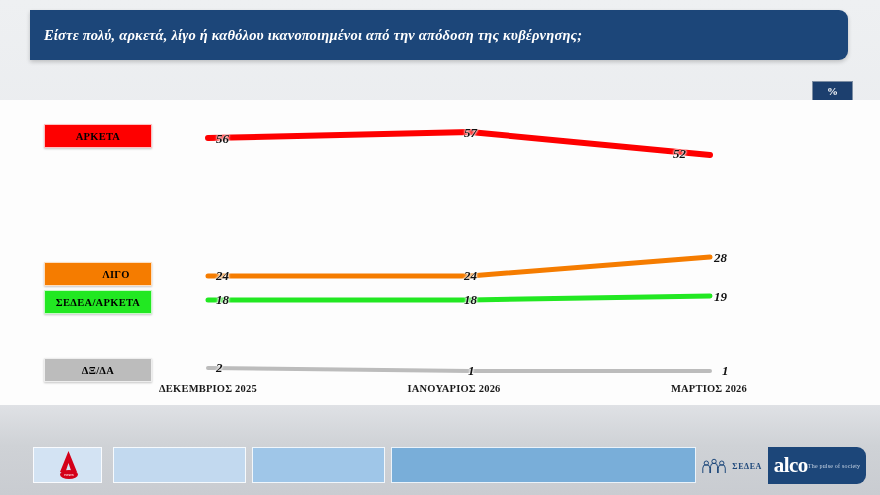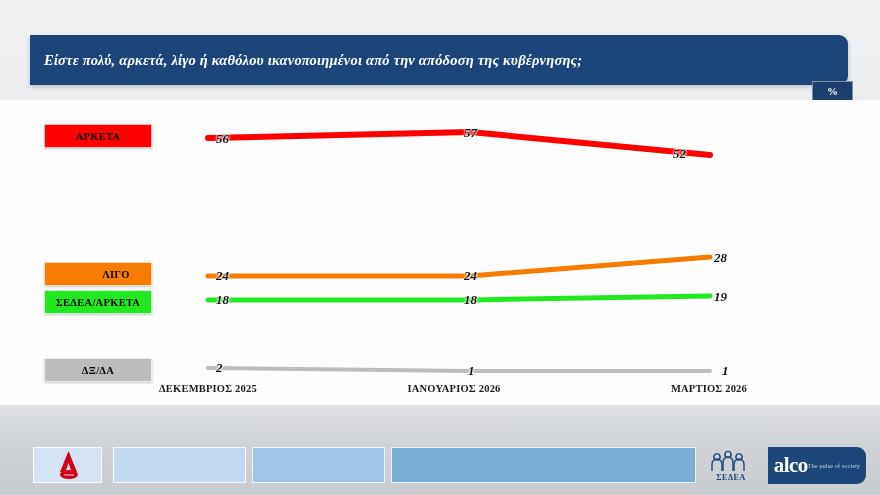--- a/index.html
+++ b/index.html
@@ -8,21 +8,21 @@
     font-family: "Liberation Serif", "DejaVu Serif", serif;
     overflow: hidden;
   }
   body {
     position: relative;
     background: linear-gradient(180deg,#eef0f2 0%,#e9ebee 38%,#e3e5e9 62%,#cfd2d6 100%);
   }
 
   
   #title-bar {
-    position: absolute; left: 30px; top: 35px;
+    position: absolute; left: 30px; top: 10px;
     width: 818px; height: 50px;
     background: #1c4679;
     border-radius: 0 9px 9px 0;
     box-shadow: 0 2px 4px rgba(0,0,0,.20);
     display: flex; align-items: center;
   }
   #title-text {
     color: #ffffff;
     font-size: 14.5px;
     font-weight: bold;
@@ -97,21 +97,21 @@
   #fbar3 { left: 252px; width: 133px; background:#9fc6e8; }
   #fbar4 { left: 391px; width: 305px; background:#79aed9; }
 
   #alpha-logo {
     position:absolute; left: 55px; top: 450px;
     width: 28px; height: 30px;
   }
   #sedea-logo {
     position:absolute; left: 700px; top: 447px;
     width: 62px; height: 37px;
-    display:flex; flex-direction:column; align-items:center; justify-content:center;
+    display:flex; flex-direction:row; align-items:center; justify-content:center;
   }
   #sedea-logo .sed-text {
     font-size: 8px; font-weight:bold; color:#1c4679; letter-spacing:.6px;
     margin-top:1px;
   }
   #alco-logo {
     position:absolute; left: 768px; top: 447px;
     width: 98px; height: 37px;
     background:#1c4679;
     border-radius: 0 9px 9px 0;

